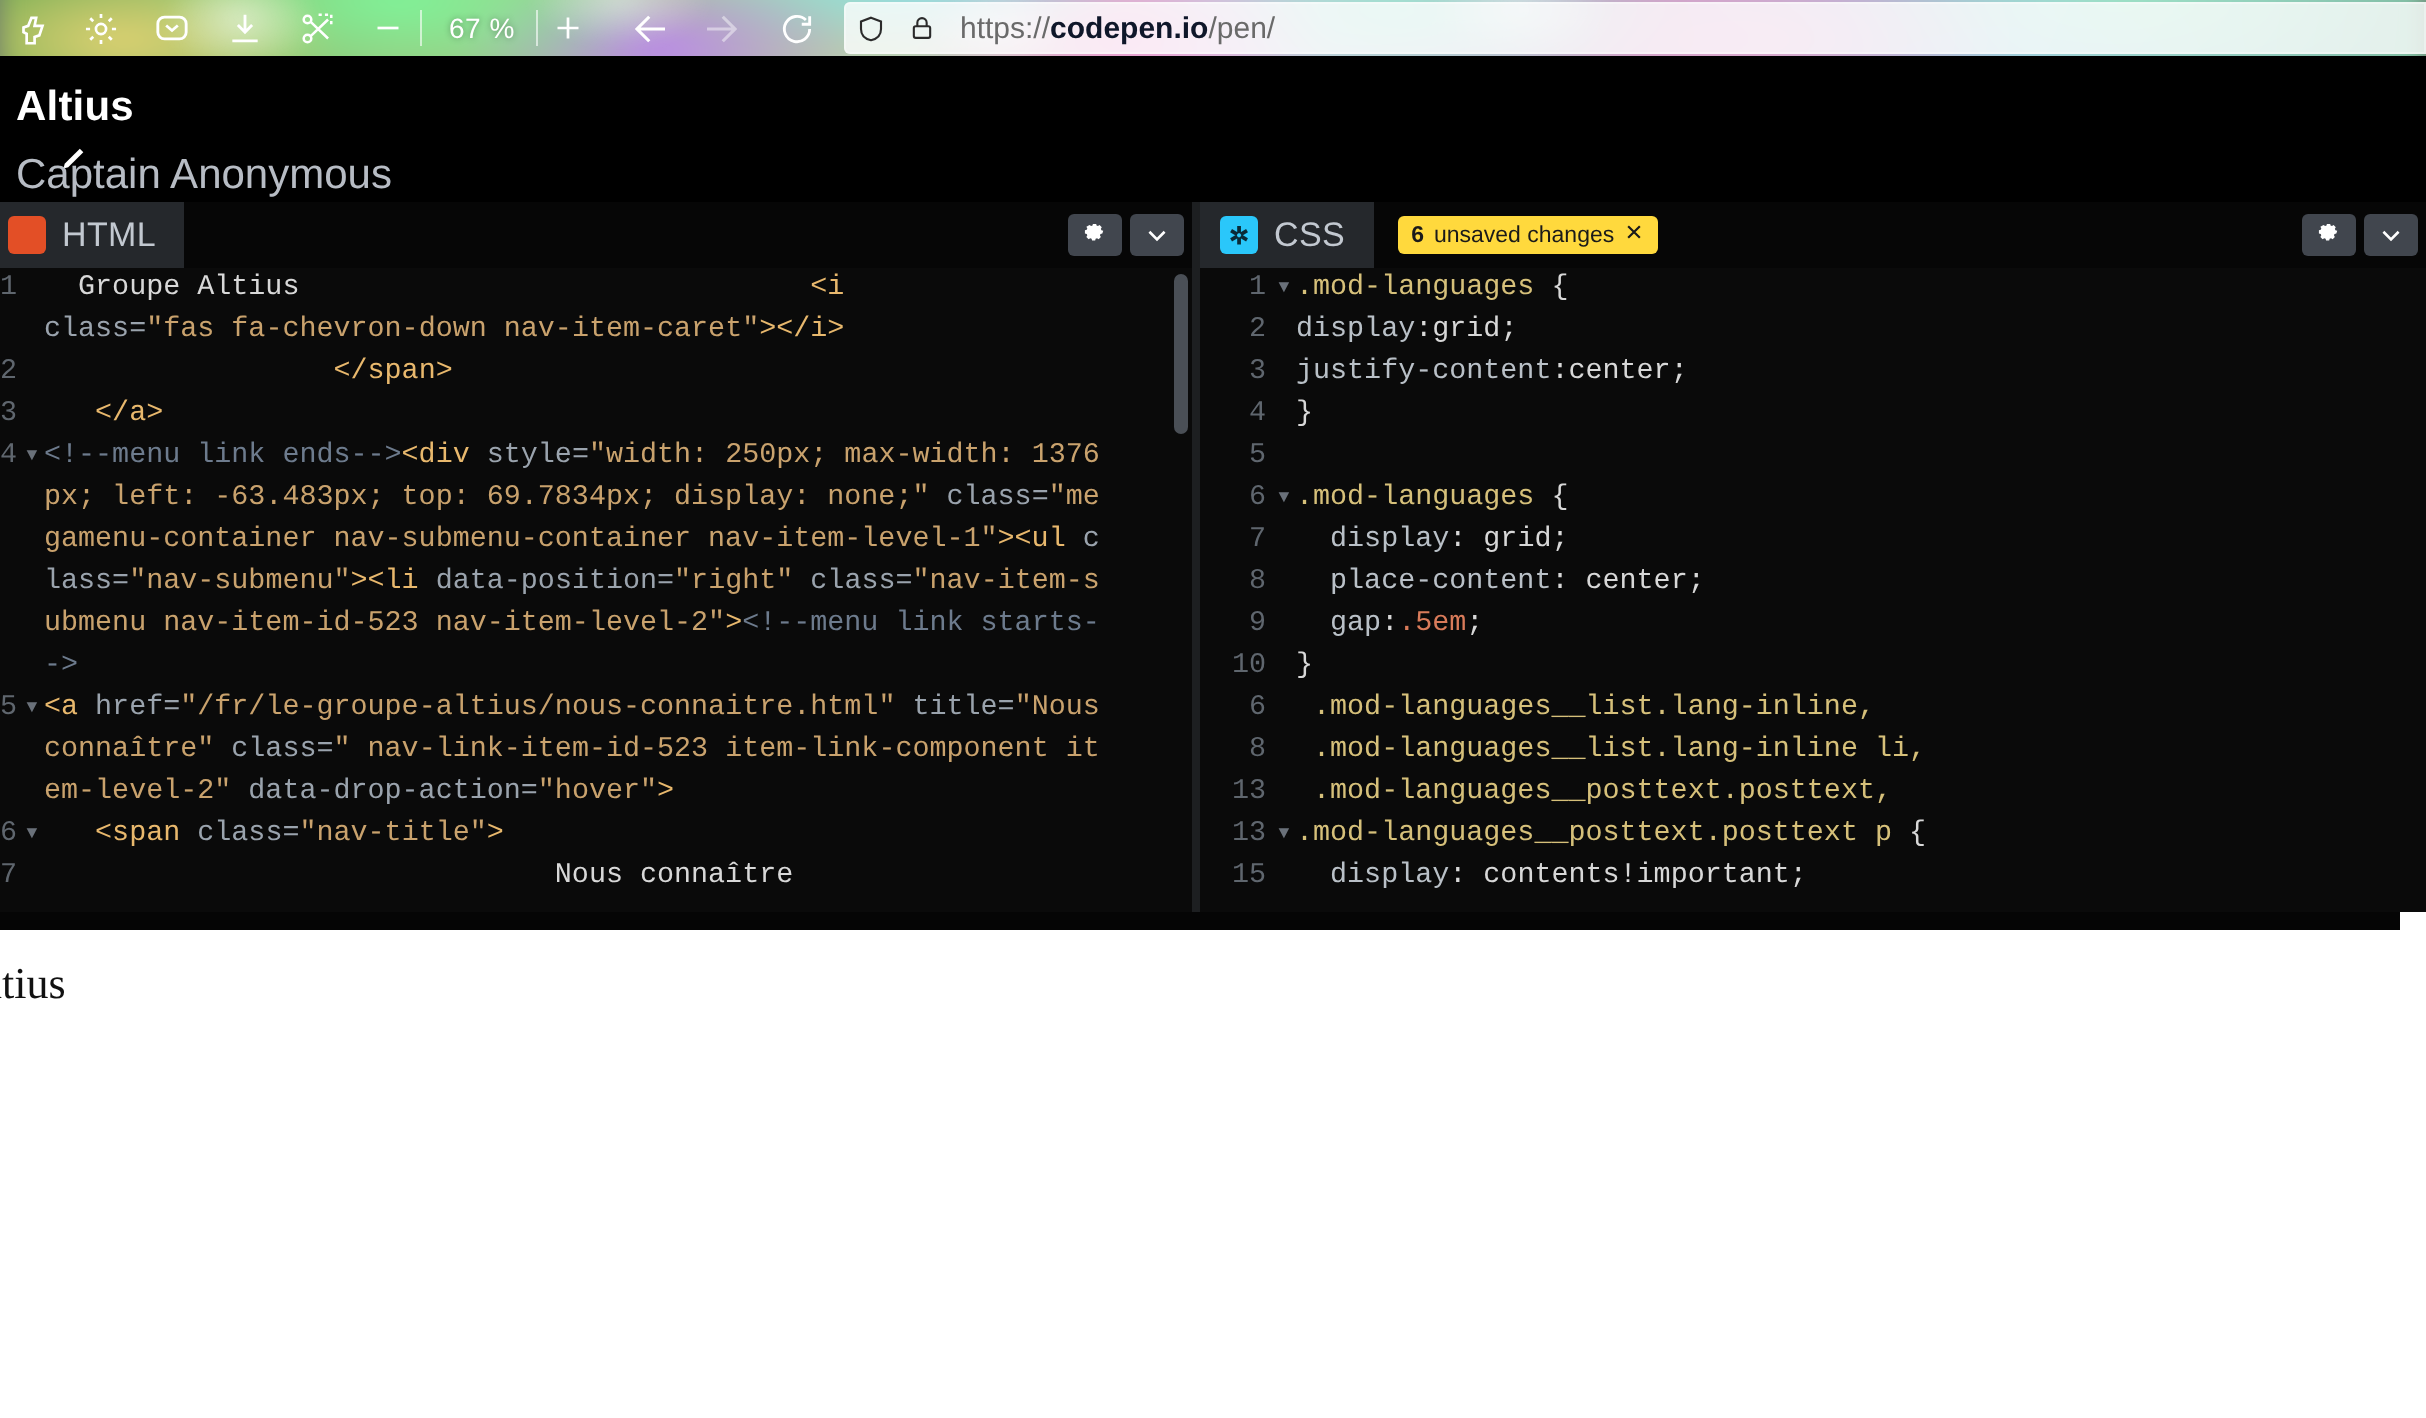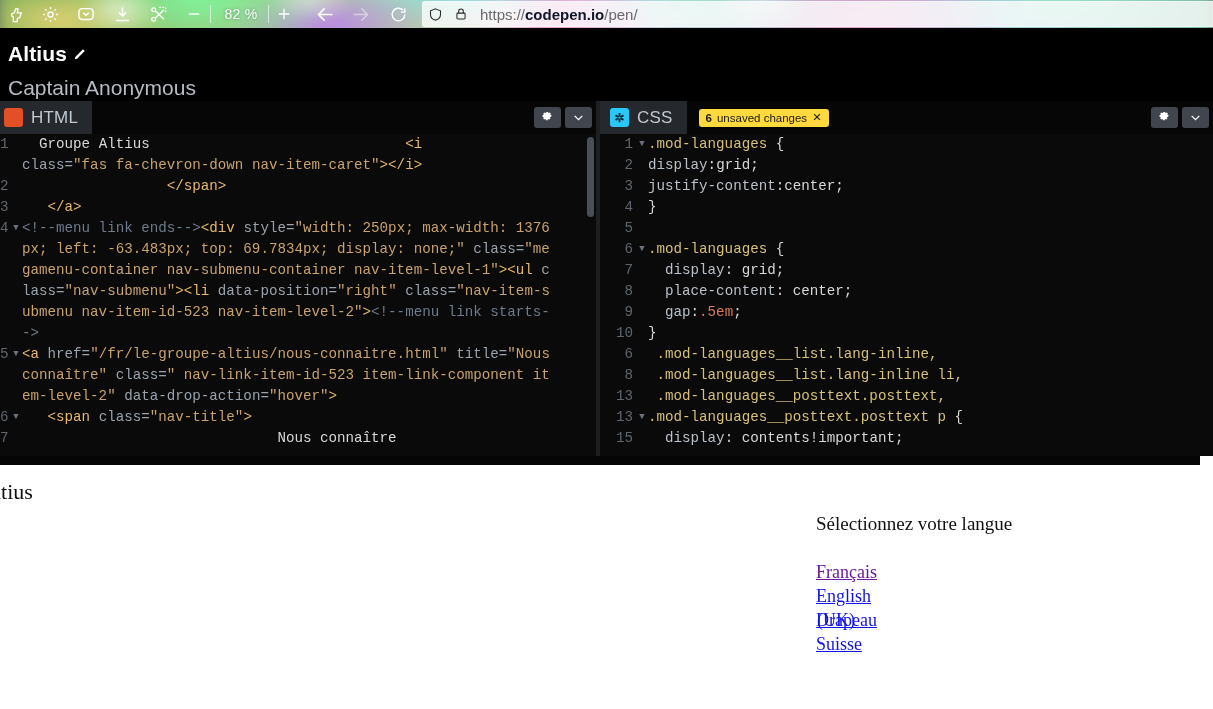--- a/index.html
+++ b/index.html
@@ -82,21 +82,21 @@
   
   #pen-header {
     position: absolute; left: 0; top: 28px;
     width: 1213px; height: 73px;
     background: #000;
   }
   #pen-title {
     position: absolute; left: 8px; top: 14px;
     color: #fff; font-size: 21px; font-weight: 700;
     letter-spacing: .1px;
-    display: flex; align-items: center; gap: 6px;
+    display: flex; align-items: center; gap: 6px; flex-direction: column;
   }
   #pen-edit-icon { color: #fff; display: flex; }
   #pen-author {
     position: absolute; left: 8px; top: 48px;
     color: #b7bcc4; font-size: 21px;
   }
 
   
   #editors {
     position: absolute; left: 0; top: 101px;
@@ -280,21 +280,21 @@
       <path d="M8 7.5L19 18M8 16.5L19 6"></path>
       <path d="M13 3h8v8" stroke-dasharray="2 2"></path>
     </svg>
   </div>
   <div class="tb-icon" style="left:182px">
     <svg width="18" height="18" viewBox="0 0 24 24" stroke="#fff" stroke-width="1.8">
         <path d="M5 12h14"></path>
       </svg>
   </div>
   <div class="tb-sep" style="left:210px"></div>
-  <div id="zoom-level">82 %</div>
+  <div id="zoom-level">67 %</div>
   <div class="tb-sep" style="left:268px"></div>
   <div class="tb-icon" style="left:272px">
     <svg width="18" height="18" viewBox="0 0 24 24" stroke="#fff" stroke-width="1.8">
         <path d="M5 12h14M12 5v14"></path>
       </svg>
   </div>
   <div class="tb-icon" style="left:313px">
     <svg width="21" height="21" viewBox="0 0 24 24" fill="none" stroke="#fff" stroke-width="1.8">
       <path d="M20 12H5M11 5l-7 7 7 7"></path>
     </svg>
@@ -514,24 +514,14 @@
       </div>
   </div>
 
   <div id="css-caret-block"></div>
 </div>
 
 <div id="preview">
   <div id="preview-topbar"></div>
   <div id="preview-heading">pe Altius</div>
 
-  <div id="lang-block">
-    <div id="lang-title">Sélectionnez votre langue</div>
-    <a class="lang-link visited" href="#">Français</a>
-    <a class="lang-link" href="#">English</a>
-    <div id="lang-overlap">
-      <a class="lang-link over" href="#">(UK)</a>
-      <a class="lang-link" href="#">Drapeau</a>
-    </div>
-    <a class="lang-link" href="#">Suisse</a>
-  </div>
   <div id="preview-rightbar"></div>
 </div>
 
 </body></html>

